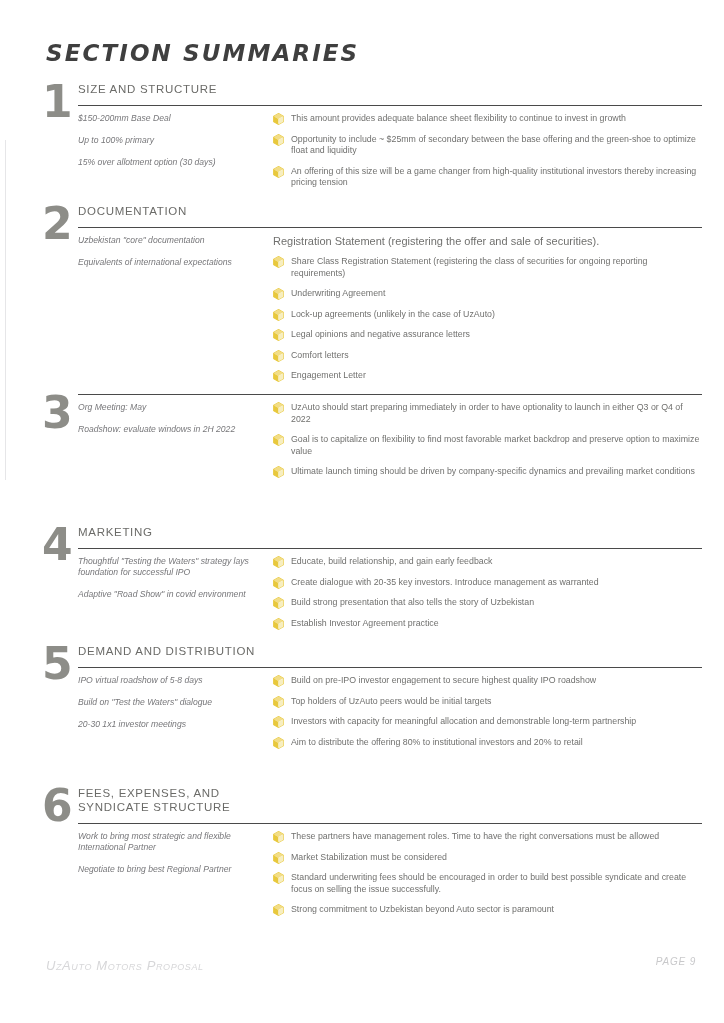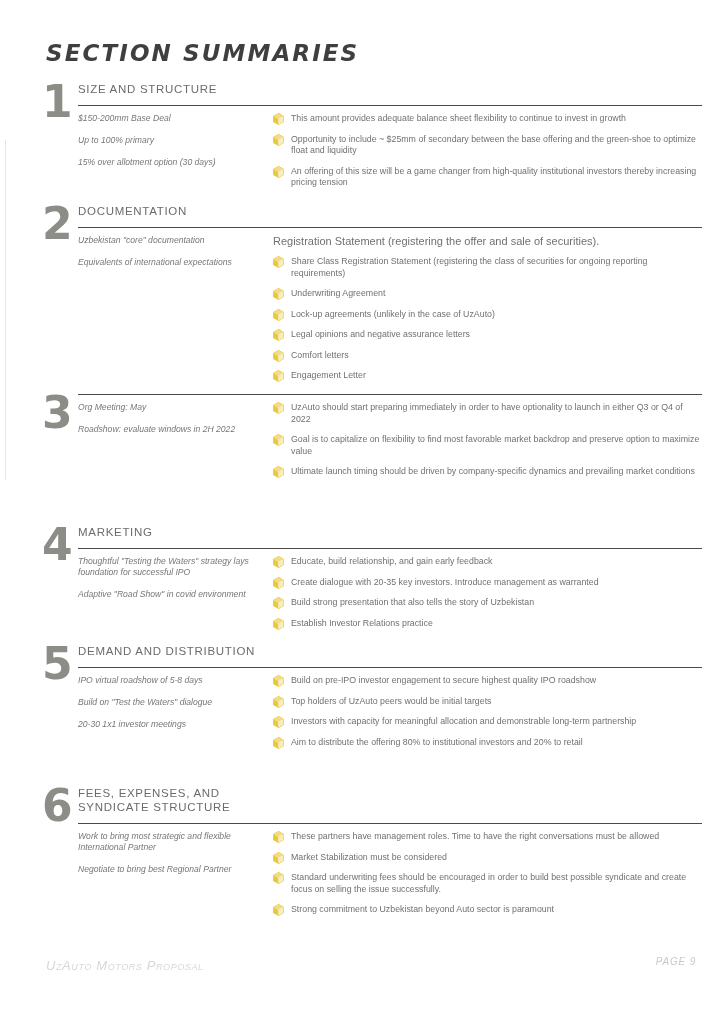--- a/index.html
+++ b/index.html
@@ -295,21 +295,21 @@
                     <polygon points="5.5,0.6 10.3,3.3 10.3,8.7 5.5,11.4 0.7,8.7 0.7,3.3" fill="#ffffff" stroke="#e8c83c" stroke-width="1.1"></polygon>
                     <polygon points="5.5,0.6 10.3,3.3 5.5,6.0 0.7,3.3" fill="#f2dd86"></polygon>
                     <polygon points="0.7,3.3 5.5,6.0 5.5,11.4 0.7,8.7" fill="#e8c83c"></polygon>
                     <polygon points="5.5,6.0 10.3,3.3 10.3,8.7 5.5,11.4" fill="#f7eec0"></polygon>
                   </svg></span><span>Build strong presentation that also tells the story of Uzbekistan</span></div>
               <div class="bullet"><span class="cube"><svg width="11" height="12" viewBox="0 0 11 12">
                     <polygon points="5.5,0.6 10.3,3.3 10.3,8.7 5.5,11.4 0.7,8.7 0.7,3.3" fill="#ffffff" stroke="#e8c83c" stroke-width="1.1"></polygon>
                     <polygon points="5.5,0.6 10.3,3.3 5.5,6.0 0.7,3.3" fill="#f2dd86"></polygon>
                     <polygon points="0.7,3.3 5.5,6.0 5.5,11.4 0.7,8.7" fill="#e8c83c"></polygon>
                     <polygon points="5.5,6.0 10.3,3.3 10.3,8.7 5.5,11.4" fill="#f7eec0"></polygon>
-                  </svg></span><span>Establish Investor Relations practice</span></div>
+                  </svg></span><span>Establish Investor Agreement practice</span></div>
             </div>
           </div>
         </div>
       </div>
       <div class="section" style="top: 644px;">
         <div class="sec-num">5</div>
         <div class="sec-body">
           <div class="sec-title">DEMAND AND DISTRIBUTION</div>
           <div class="sec-rule"></div>
           <div class="cols">

